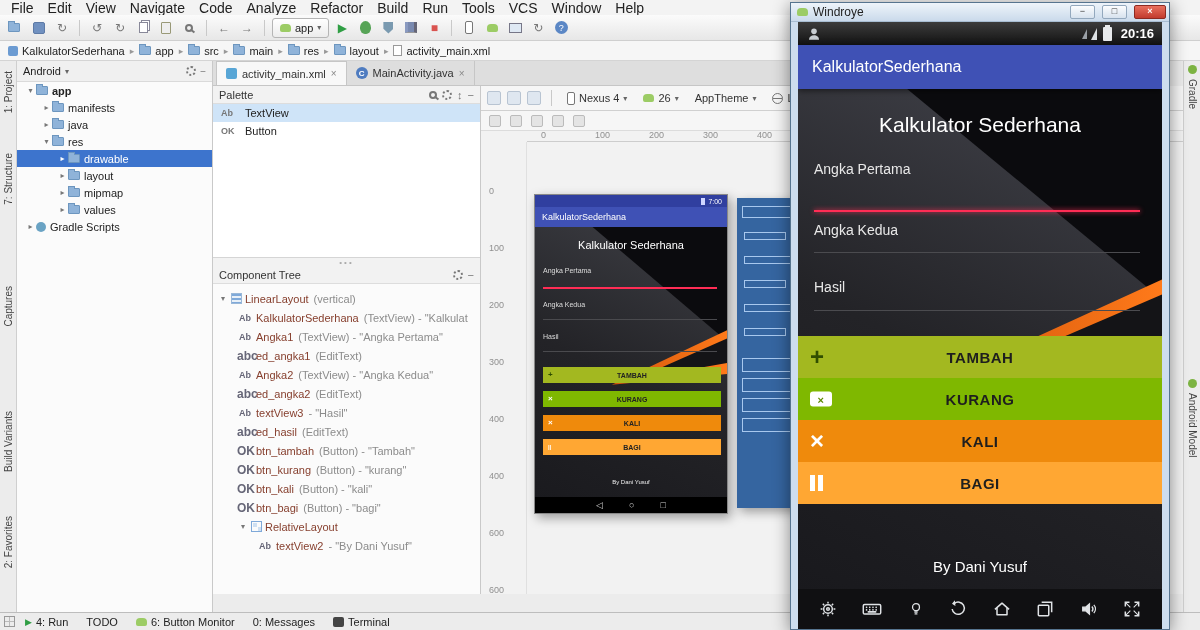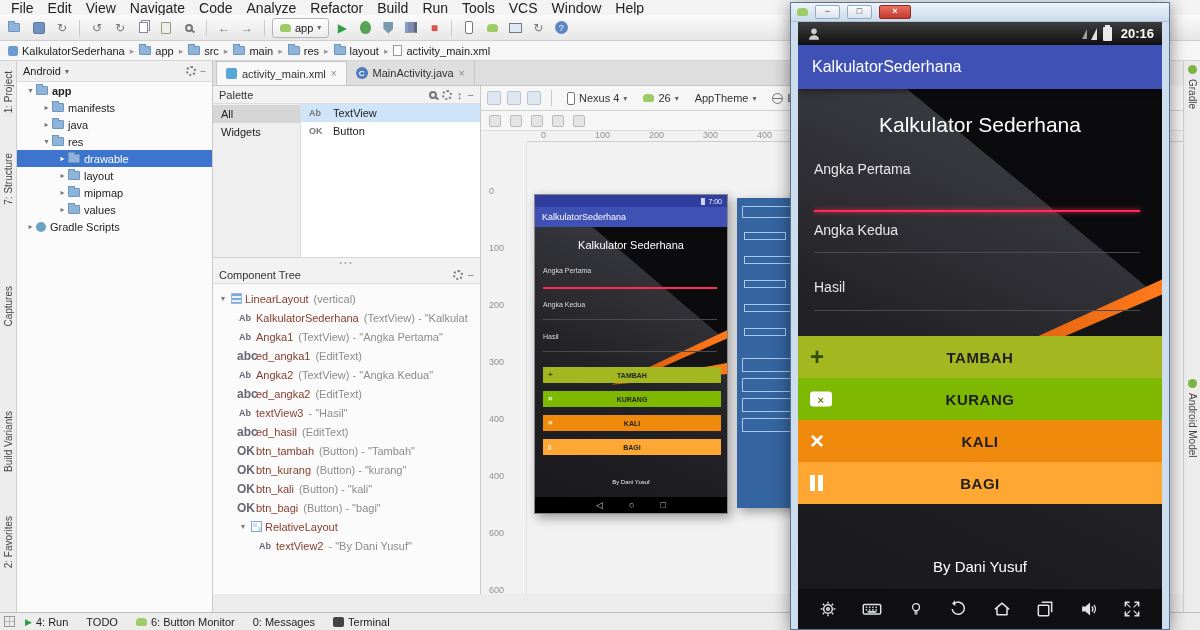--- a/index.html
+++ b/index.html
@@ -364,28 +364,20 @@
   <div class="dock">
     <div class="dhead">
       <span>Palette</span>
       <span class="spacer"></span>
       <span class="mag"></span>
       <span class="gear"></span>
       <span class="gray">↕</span>
       <span class="gray">−</span>
     </div>
     <div class="pal-body">
-      <div class="pal-left">
-        <div class="pal-g sel">
-            <span>All</span>
-          </div>
-        <div class="pal-g">
-            <span>Widgets</span>
-          </div>
-      </div>
       <div class="pal-right">
         <div class="pal-w sel">
           <span class="bdg">Ab</span>
           <span>TextView</span>
         </div>
         <div class="pal-w">
           <span class="bdg">OK</span>
           <span>Button</span>
         </div>
       </div>
@@ -603,20 +595,21 @@
       </span>
     <span class="sitem">
       <span class="termico"></span>
       <span>Terminal</span>
     </span>
   </div>
 
   <div class="emu">
     <div class="emu-title">
       <span class="droid"></span>
+      <span style="flex:1">Windroye</span>
       <span class="wbtn">−</span>
       <span class="wbtn">□</span>
       <span class="wbtn close">×</span>
     </div>
     <div class="emu-screen">
       <div class="a-status">
         <svg viewBox="0 0 24 24" width="16" height="16">
             <g fill="#c9ced2">
               <circle cx="12" cy="8" r="4.2"></circle>
               <path d="M4.5 20.5c0-4.2 3.3-6.6 7.5-6.6s7.5 2.4 7.5 6.6z"></path>

